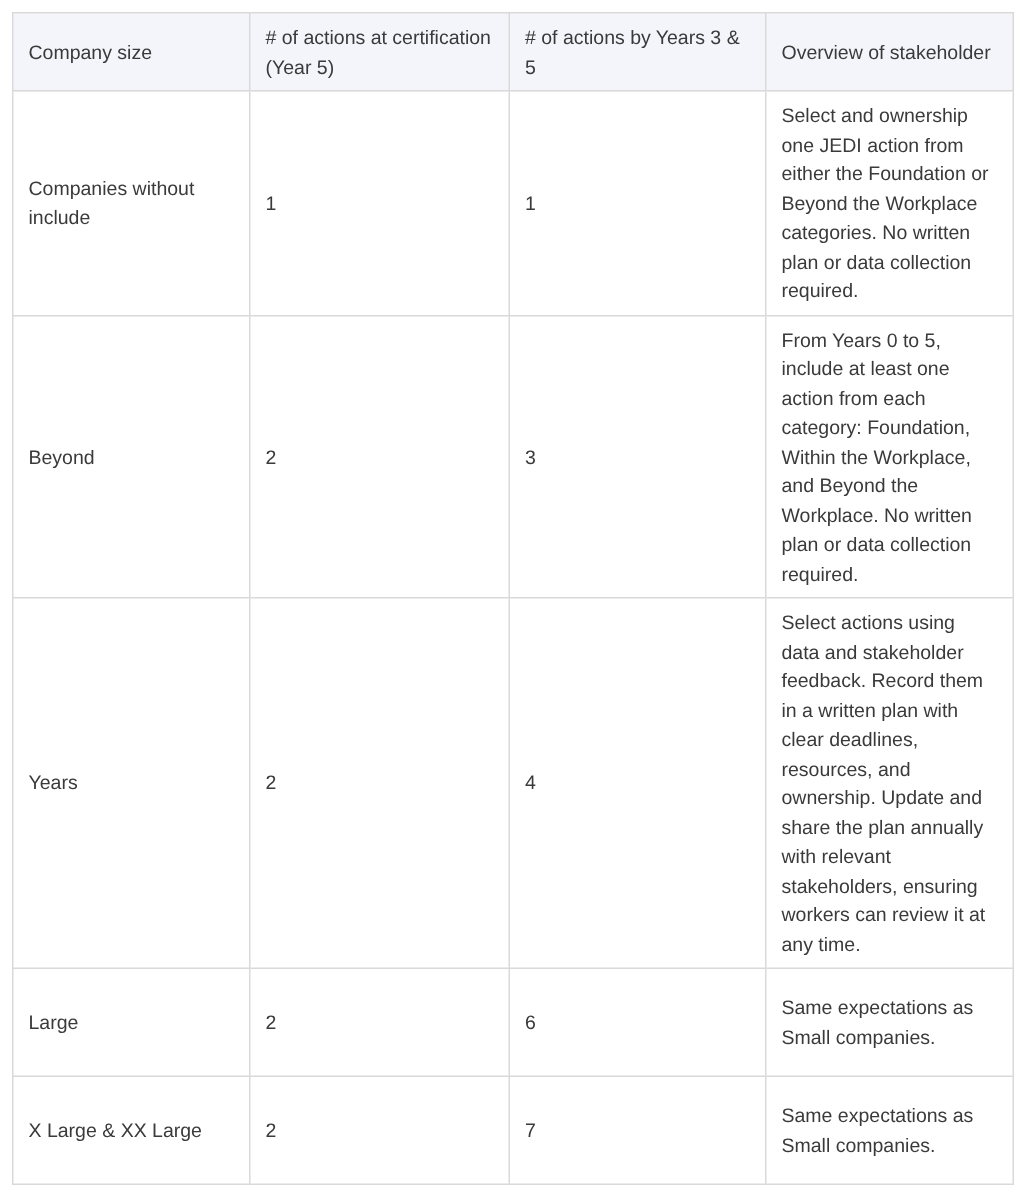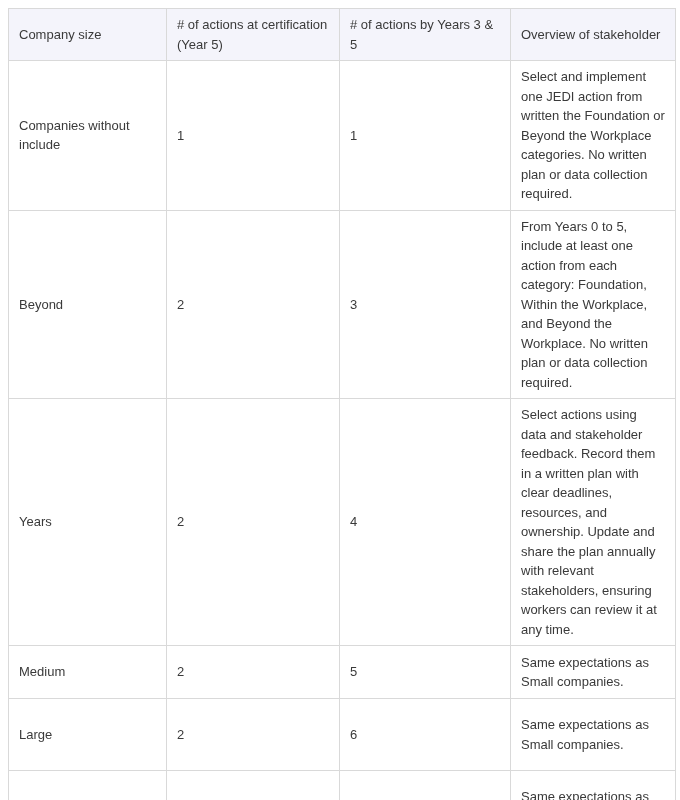--- a/index.html
+++ b/index.html
@@ -64,39 +64,33 @@
         <th># of actions at certification (Year 5)</th>
         <th># of actions by Years 3 &amp; 5</th>
         <th>Overview of stakeholder</th>
       </tr>
     </thead>
     <tbody>
       <tr class="h148">
         <td>Companies without include</td>
         <td>1</td>
         <td>1</td>
-        <td>Select and implement one JEDI action from written the Foundation or Beyond the Workplace categories. No written plan or data collection required.</td>
+        <td>Select and ownership one JEDI action from either the Foundation or Beyond the Workplace categories. No written plan or data collection required.</td>
       </tr>
       <tr class="h187">
         <td>Beyond</td>
         <td>2</td>
         <td>3</td>
         <td>From Years 0 to 5, include at least one action from each category: Foundation, Within the Workplace, and Beyond the Workplace. No written plan or data collection required.</td>
       </tr>
       <tr class="h245">
         <td>Years</td>
         <td>2</td>
         <td>4</td>
         <td>Select actions using data and stakeholder feedback. Record them in a written plan with clear deadlines, resources, and ownership. Update and share the plan annually with relevant stakeholders, ensuring workers can review it at any time.</td>
-      </tr>
-      <tr class="h53">
-        <td>Medium</td>
-        <td>2</td>
-        <td>5</td>
-        <td>Same expectations as Small companies.</td>
       </tr>
       <tr class="h55">
         <td>Large</td>
         <td>2</td>
         <td>6</td>
         <td>Same expectations as Small companies.</td>
       </tr>
       <tr class="h55">
         <td>X Large &amp; XX Large</td>
         <td>2</td>

